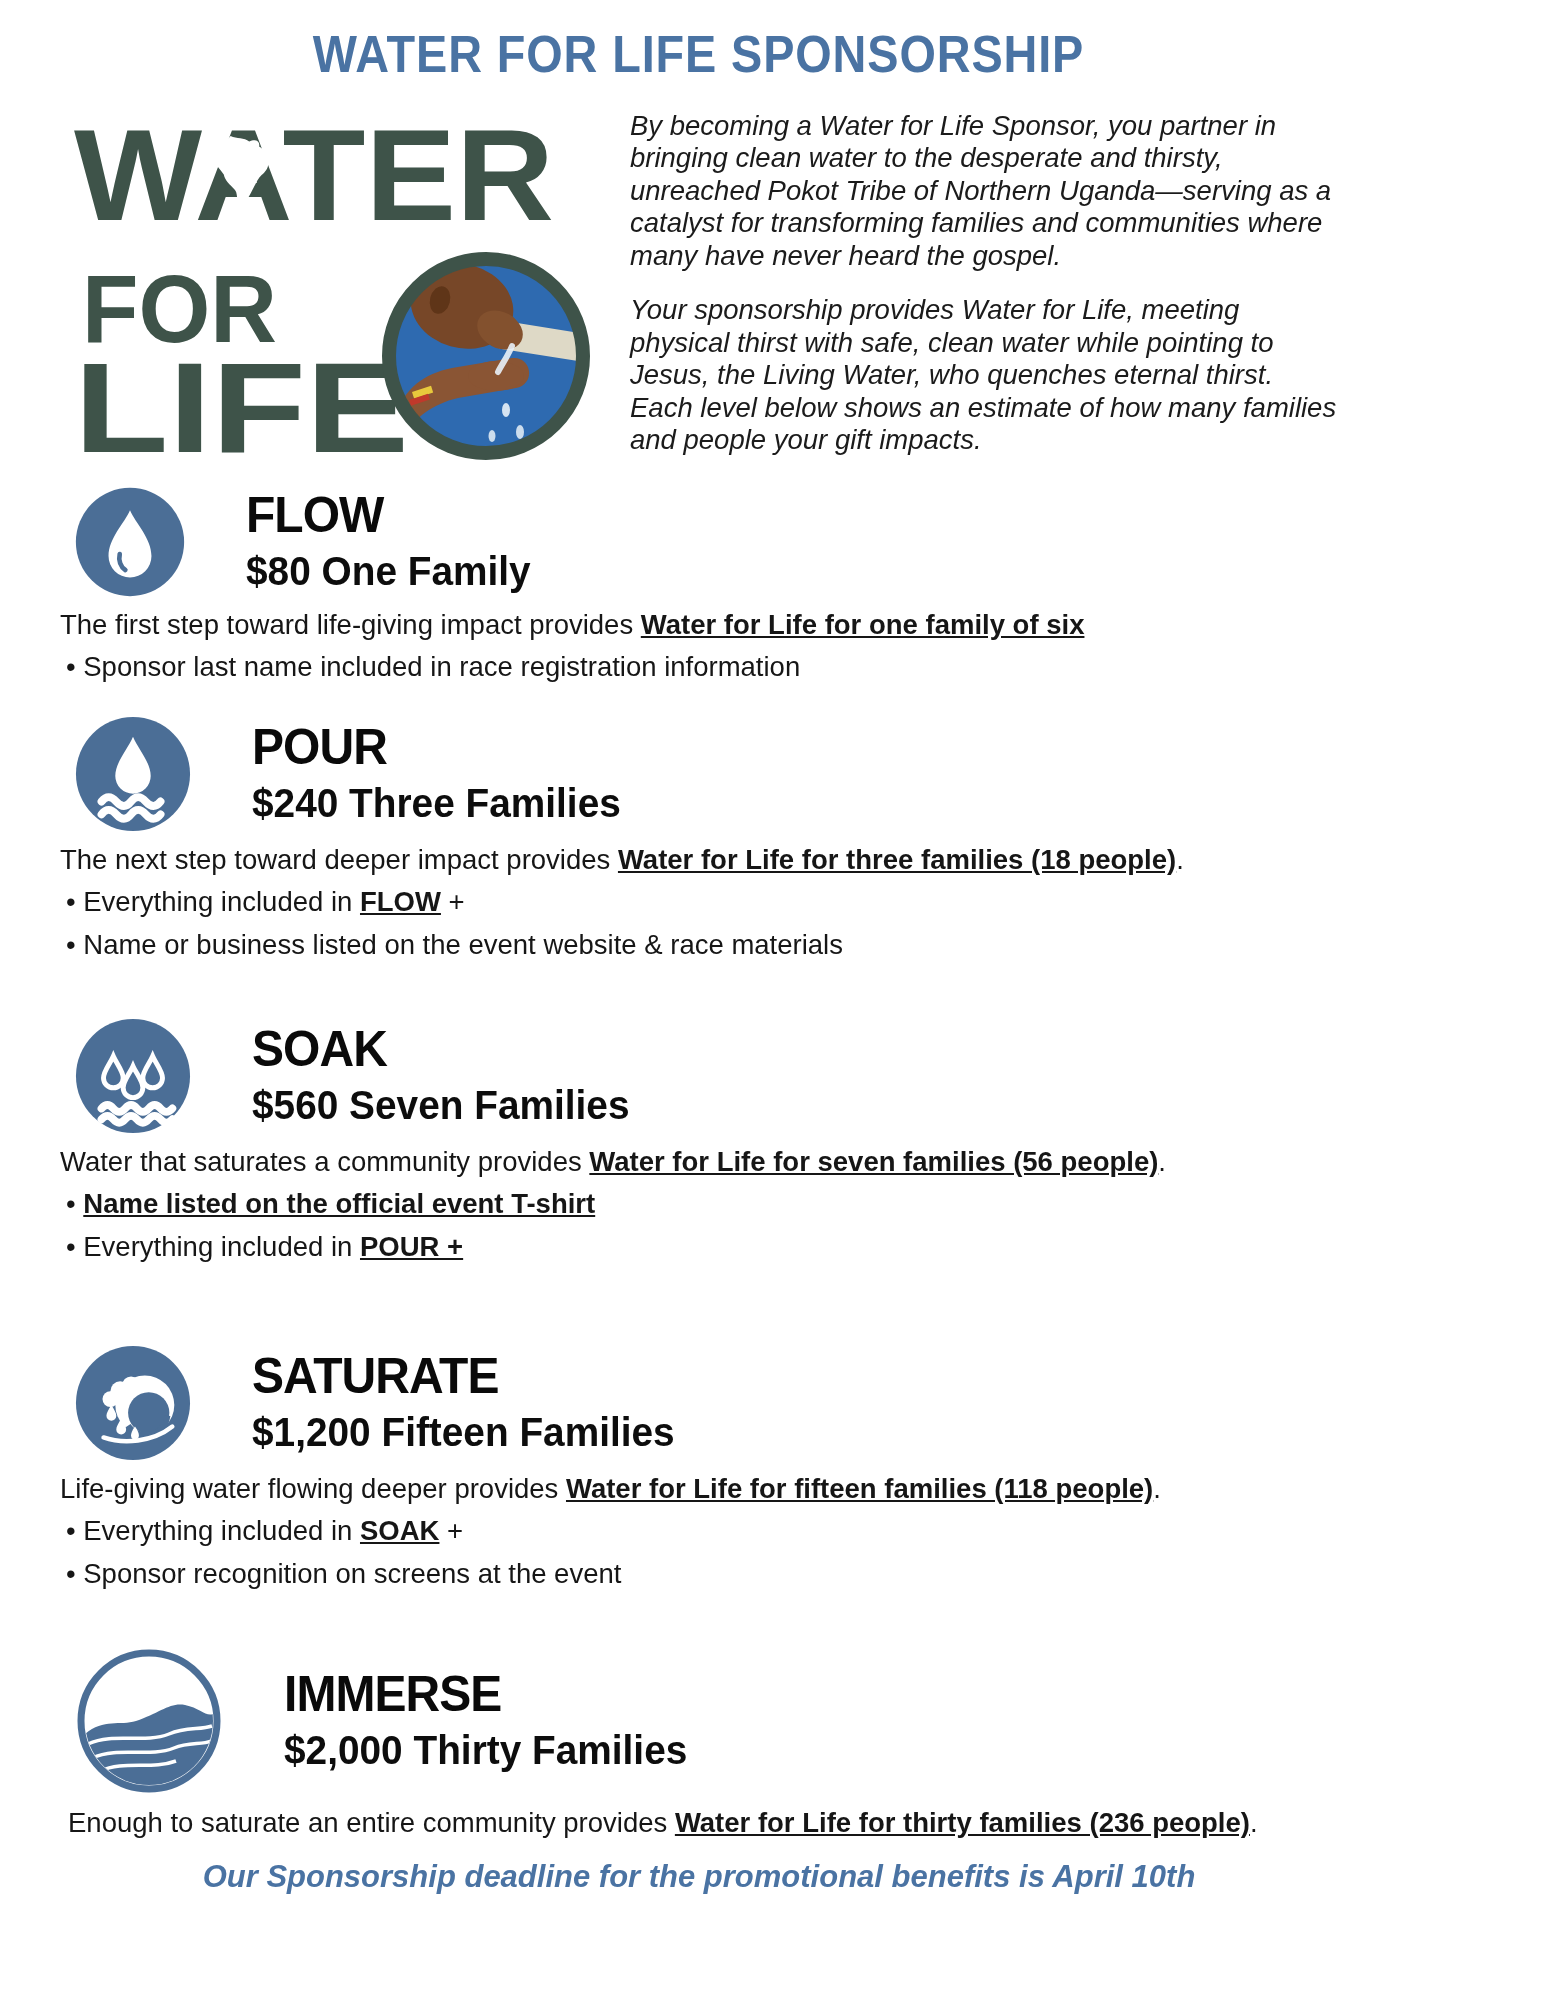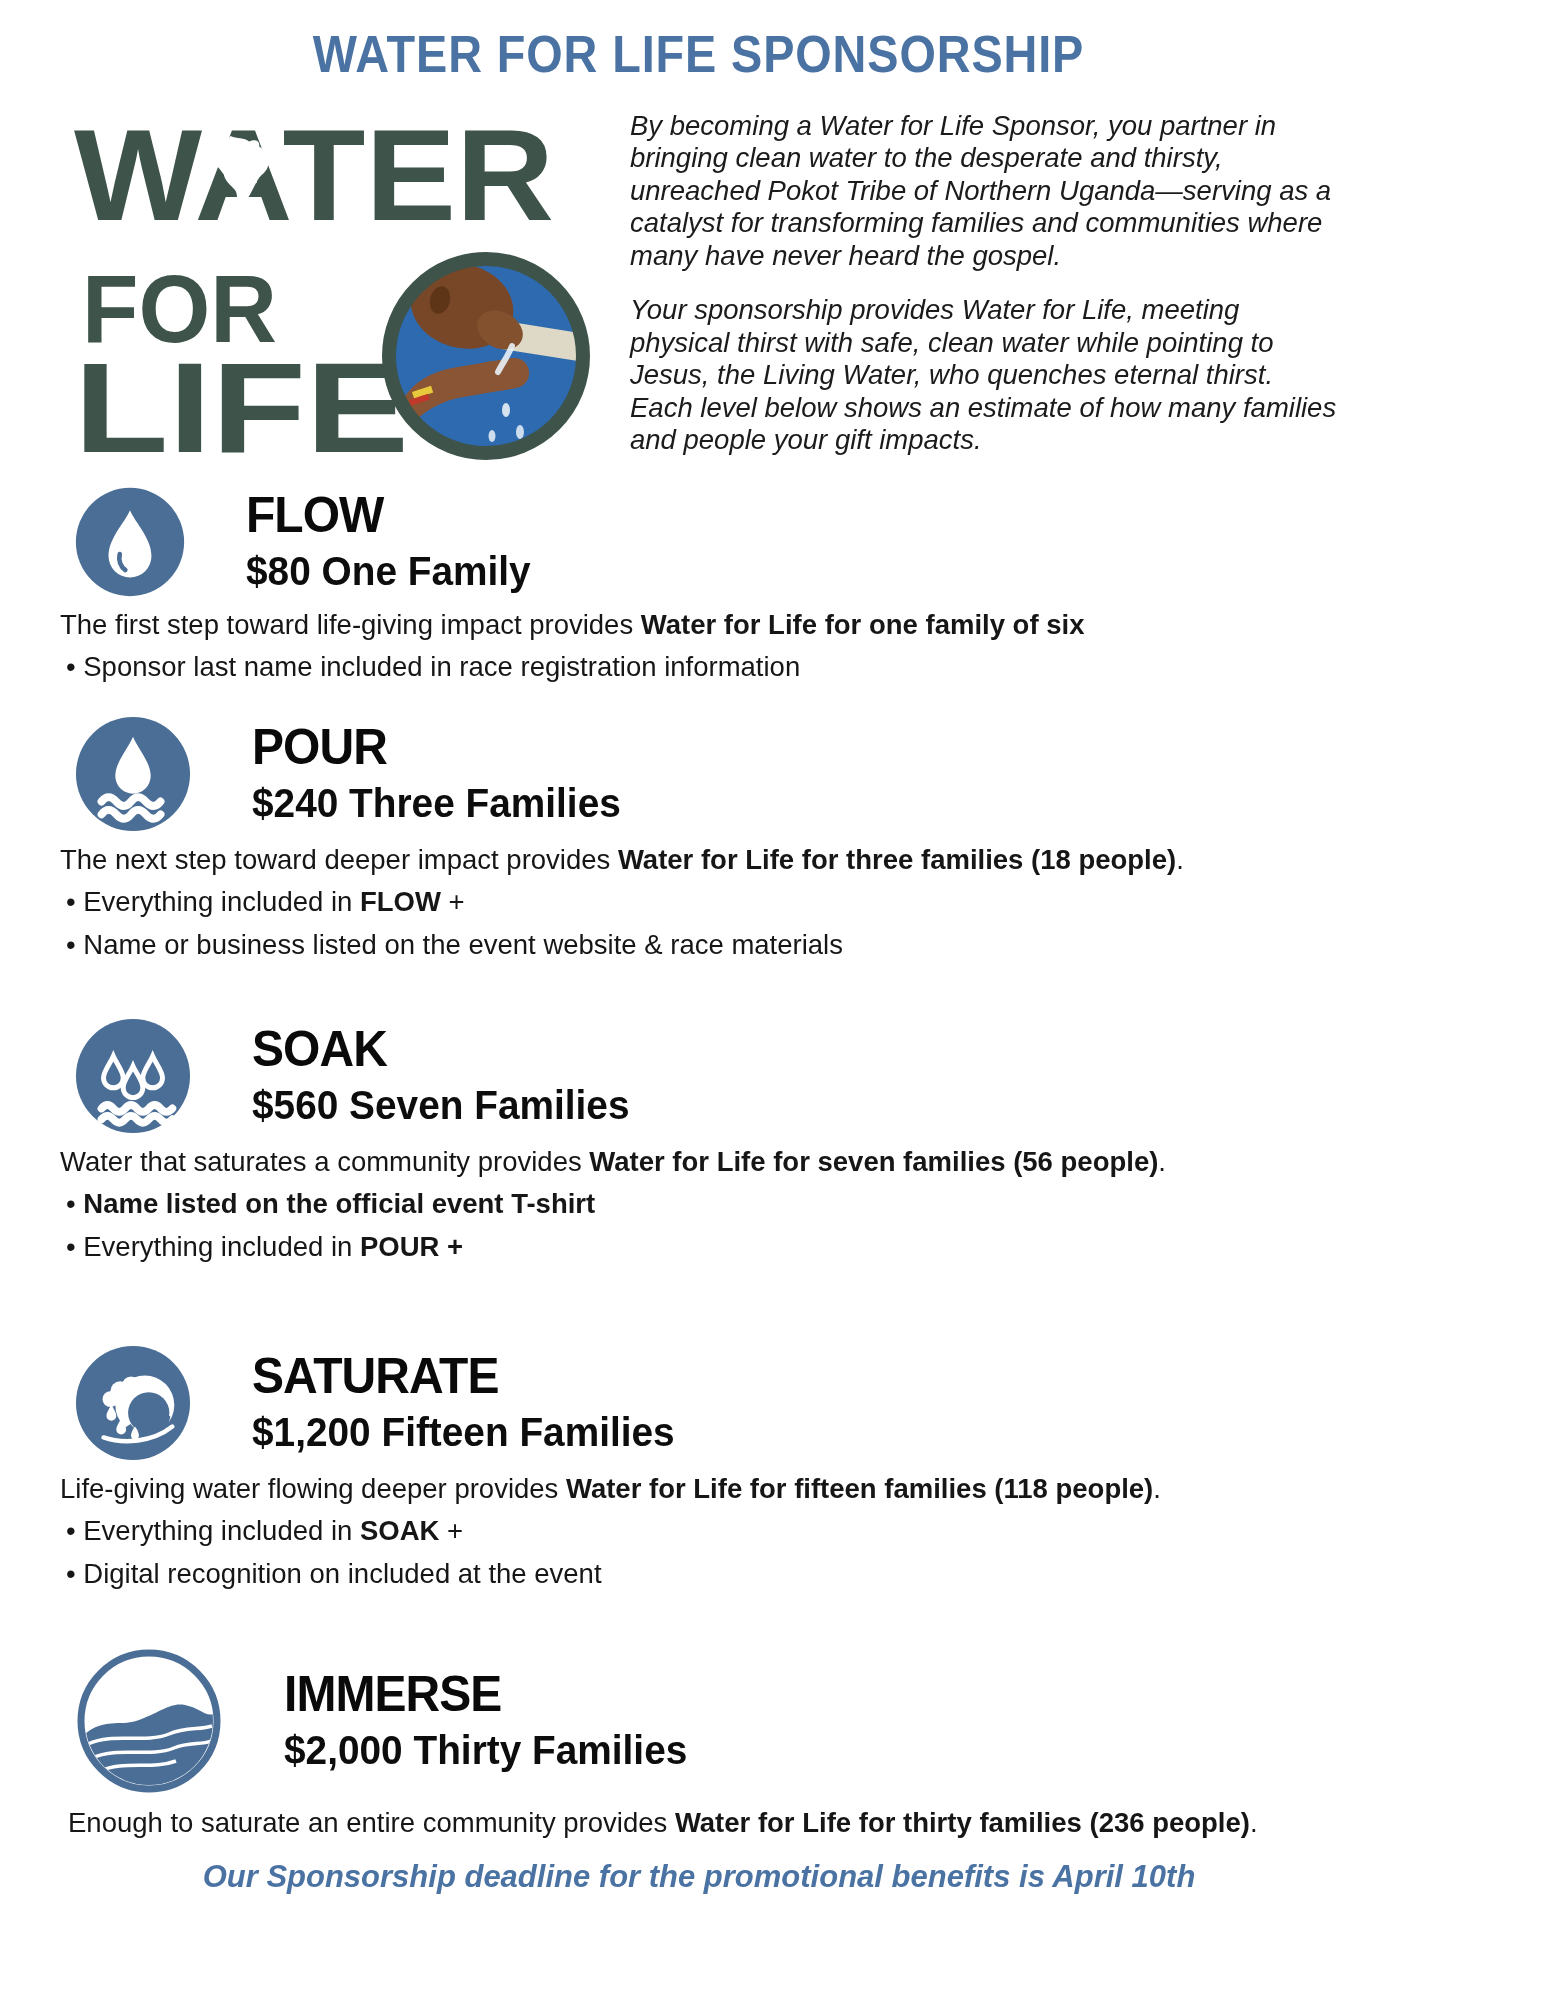--- a/index.html
+++ b/index.html
@@ -31,21 +31,21 @@
   .tier-bullets li::before{content:"\2022\00a0";}
   .t-pour{margin-top:30px;}
   .t-soak{margin-top:55px;}
   .t-saturate{margin-top:80px;}
   .t-immerse{margin-top:55px;}
   .t-immerse .tier-desc,.t-immerse .tier-bullets{padding-left:8px;}
 
   
   .deadline{margin-top:18px;text-align:center;font-size:31px;font-weight:700;font-style:italic;color:#4a73a3;}
 
-  strong{font-weight:700;}
+  strong{font-weight:700;text-decoration:underline;}
 </style>
 </head>
 <body>
 
 <div class="page">
 
   <h1 class="doc-title">
     <span>WATER FOR LIFE SPONSORSHIP</span>
   </h1>
 
@@ -189,21 +189,21 @@
         </svg>
       </div>
       <div class="tier-titles">
         <h2>SATURATE</h2>
         <div class="tier-price">$1,200 Fifteen Families</div>
       </div>
     </div>
     <p class="tier-desc"><span>Life-giving water flowing deeper  provides </span><strong>Water for Life for fifteen families (118 people)</strong><span>.</span></p>
     <ul class="tier-bullets">
       <li><span>Everything included in </span><strong>SOAK</strong><span> +</span></li>
-      <li><span>Digital recognition on included at the event</span></li>
+      <li><span>Sponsor recognition on screens at the event</span></li>
     </ul>
   </section>
 
   <section class="tier t-immerse">
     <div class="tier-head">
       <div class="tier-icon">
         <svg width="150" height="150" viewBox="0 0 150 150">
           <clipPath id="imclip">
               <circle cx="75" cy="75" r="64"></circle>
             </clipPath>

